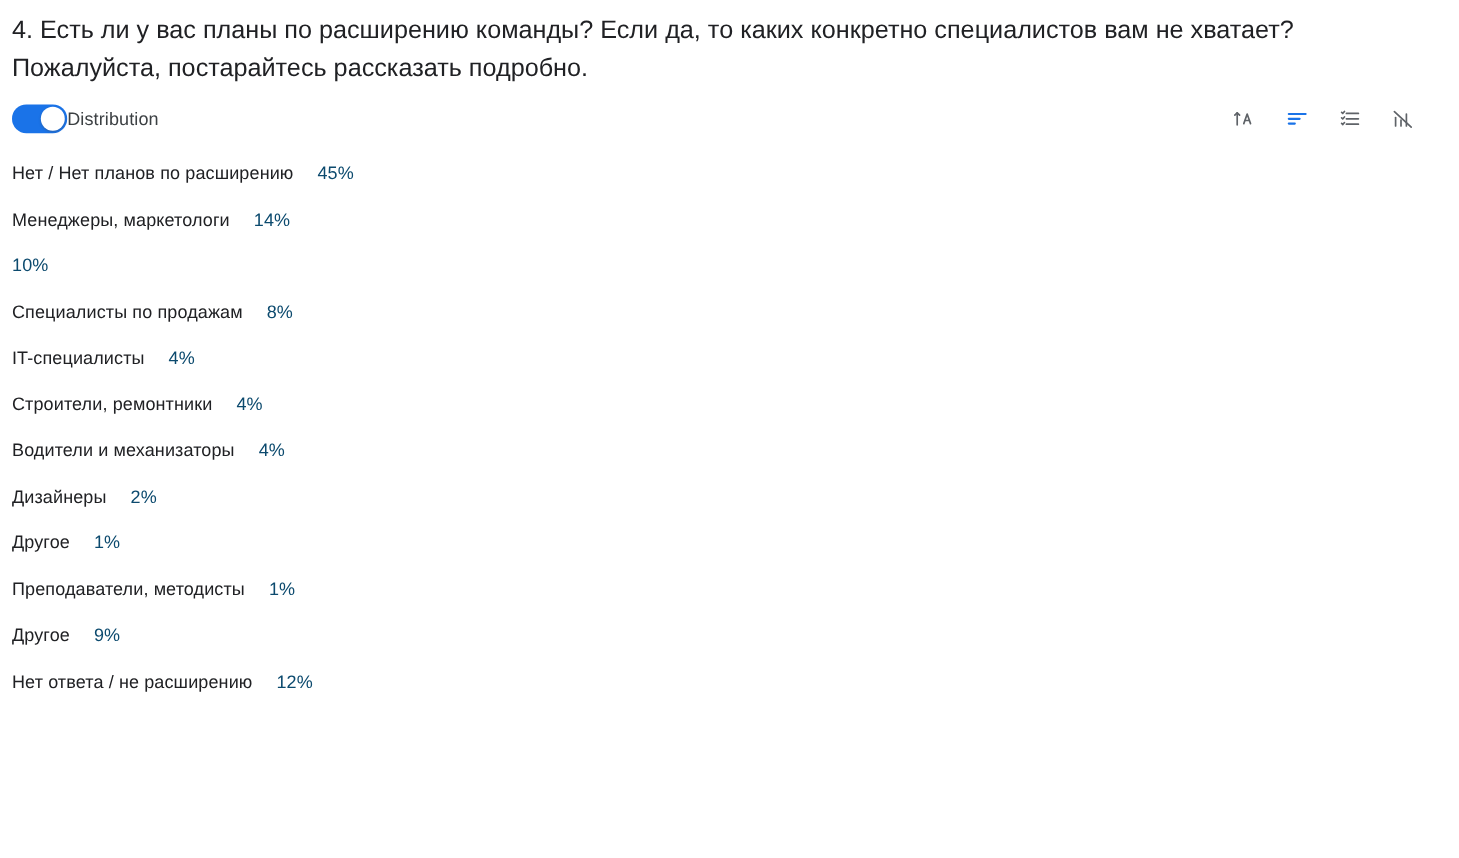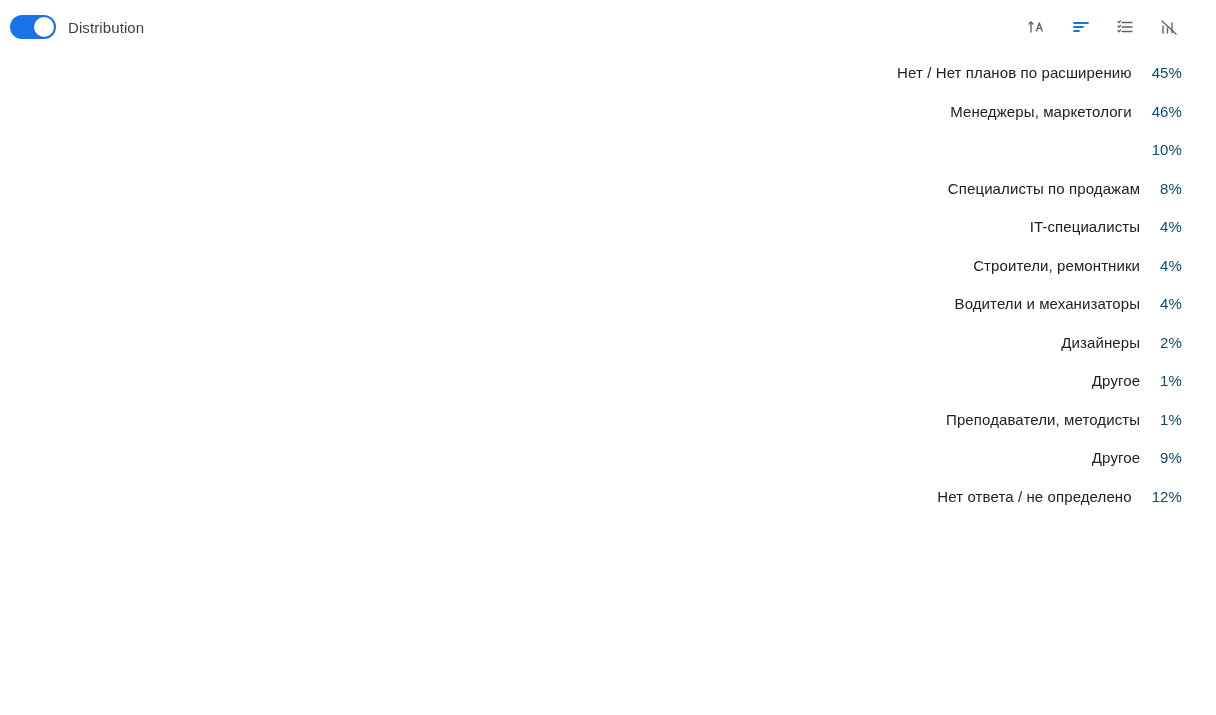--- a/index.html
+++ b/index.html
@@ -34,21 +34,20 @@
     display: flex;
     align-items: center;
     justify-content: space-between;
     height: 34px;
     margin-bottom: 20px;
     padding-right: 2px;
   }
   .toolbar-left {
     display: flex;
     align-items: center;
-    gap: 12px;
   }
   .switch {
     width: 46px;
     height: 24px;
     border-radius: 12px;
     background: #1a73e8;
     position: relative;
     flex: 0 0 auto;
     cursor: pointer;
   }
@@ -83,21 +82,21 @@
   }
   .icon-btn.active { color: #1a73e8; }
   .icon-btn svg { display: block; }
 
   .rows {
     display: block;
   }
   .row {
     display: flex;
     align-items: baseline;
-    justify-content: flex-end;
+    justify-content: flex-start;
     height: 38.5px;
     font-size: 15px;
     color: #202124;
     letter-spacing: .1px;
   }
   .row .label {
     white-space: nowrap;
     overflow: hidden;
     text-overflow: ellipsis;
     padding-right: 20px;
@@ -107,20 +106,21 @@
     color: #0c4a6e;
     text-align: right;
     flex: 0 0 auto;
   }
 </style>
 </head>
 <body>
 
 <div class="page">
 
+  <div class="question">4. Есть ли у вас планы по расширению команды? Если да, то каких конкретно специалистов вам не хватает? Пожалуйста, постарайтесь рассказать подробно.</div>
 
   <div class="toolbar">
     <div class="toolbar-left">
       <div class="switch">
         <div class="knob"></div>
       </div>
       <div class="switch-label">Distribution</div>
     </div>
     <div class="toolbar-right">
       <div class="icon-btn">
@@ -160,21 +160,21 @@
   </div>
 
   <div class="rows">
 
     <div class="row">
       <span class="label">Нет / Нет планов по расширению</span>
       <span class="value">45%</span>
     </div>
     <div class="row">
       <span class="label">Менеджеры, маркетологи</span>
-      <span class="value">46%</span>
+      <span class="value">14%</span>
     </div>
     <div class="row">
       <span class="value">10%</span>
     </div>
     <div class="row">
       <span class="label">Специалисты по продажам</span>
       <span class="value">8%</span>
     </div>
     <div class="row">
       <span class="label">IT-специалисты</span>
@@ -198,18 +198,18 @@
     </div>
     <div class="row">
       <span class="label">Преподаватели, методисты</span>
       <span class="value">1%</span>
     </div>
     <div class="row">
       <span class="label">Другое</span>
       <span class="value">9%</span>
     </div>
     <div class="row">
-      <span class="label">Нет ответа / не определено</span>
+      <span class="label">Нет ответа / не расширению</span>
       <span class="value">12%</span>
     </div>
 
   </div>
 </div>
 
 </body></html>

